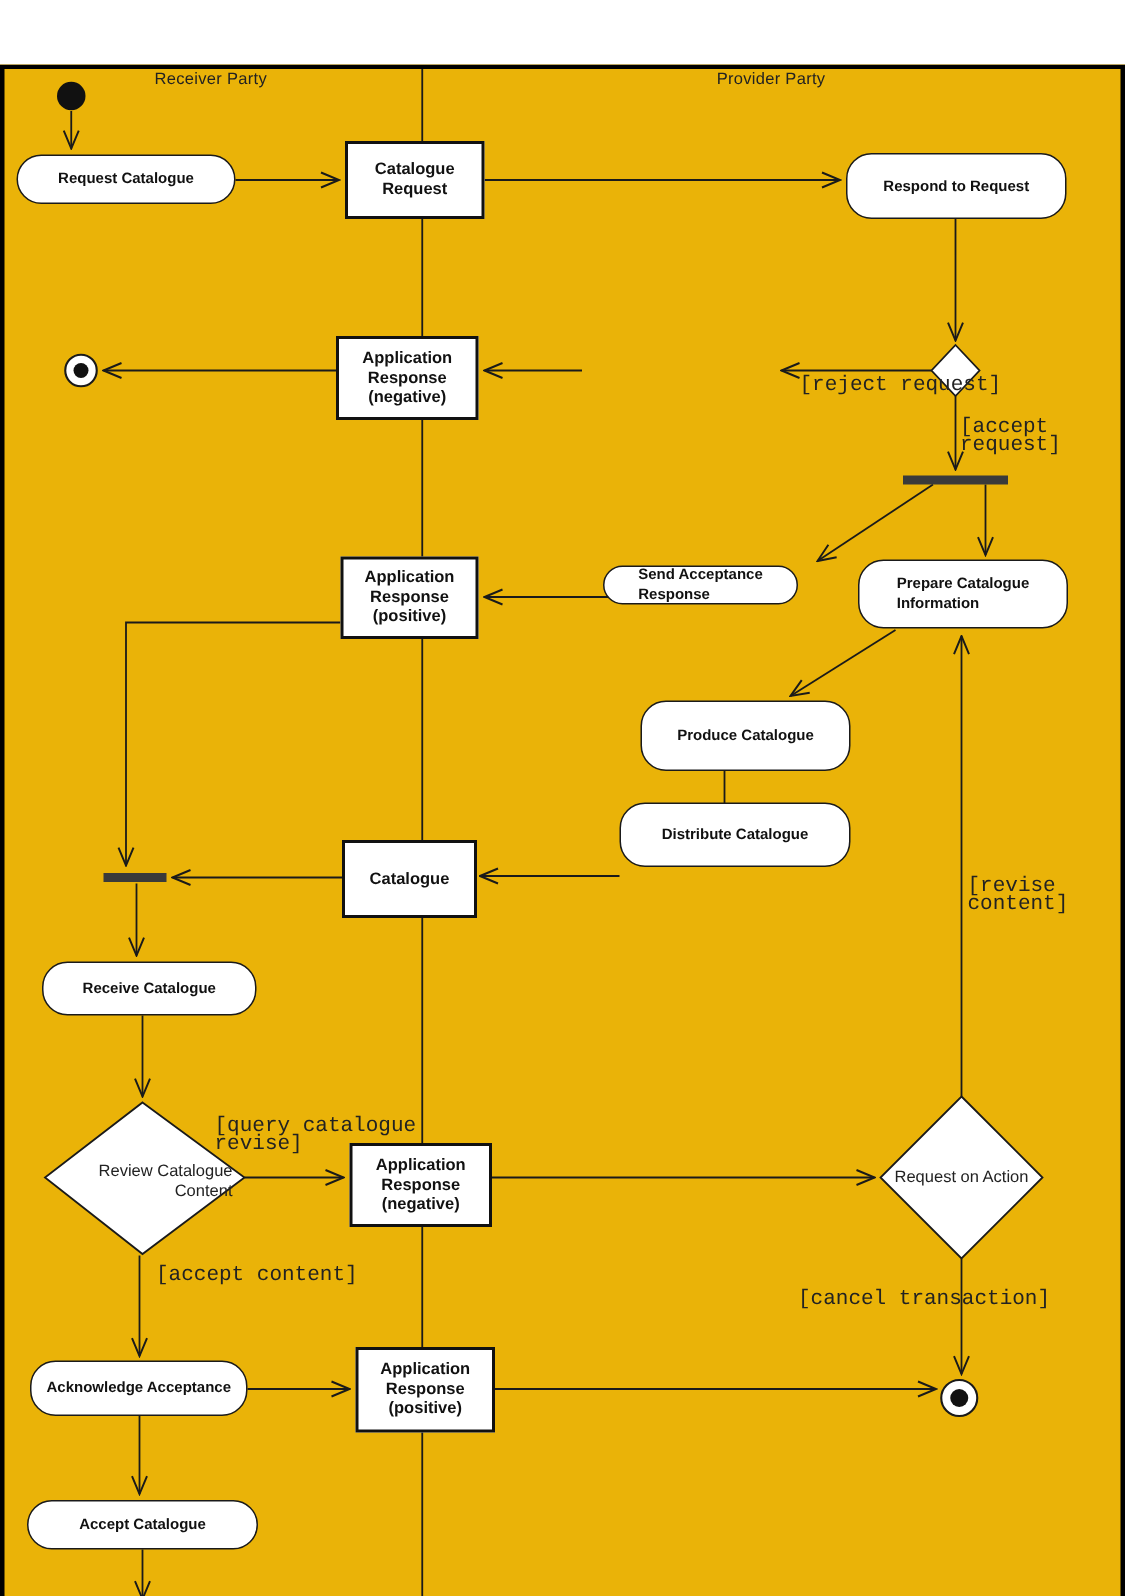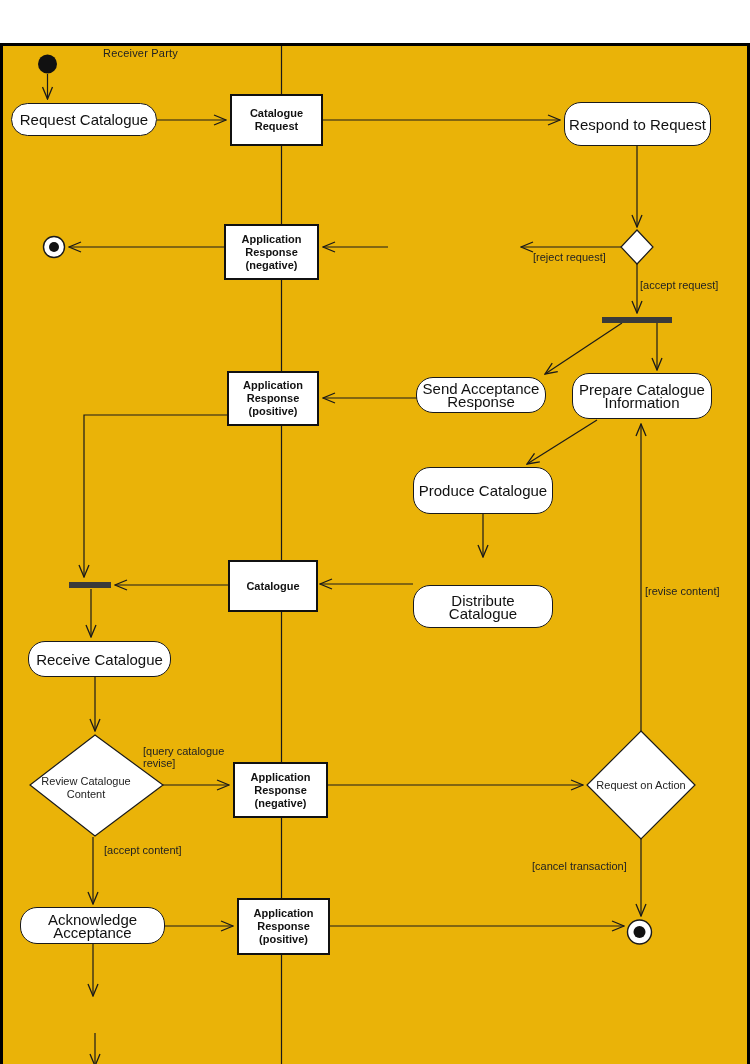--- a/index.html
+++ b/index.html
@@ -14,37 +14,37 @@
   }
   .edges { position:absolute; left:0; top:0; z-index:1; }
   .lane-label {
     position:absolute; top:4px; font-size:11px; color:#222;
     text-align:center; z-index:3; letter-spacing:.2px;
   }
   .activity {
     position:absolute; z-index:2; box-sizing:border-box;
     background:#fff; border:1.5px solid #1a1a1a; border-radius:17px;
     display:flex; align-items:center; justify-content:center;
-    font-size:15px; font-weight:normal; color:#111; text-align:center;
+    font-size:10px; font-weight:bold; color:#111; text-align:left;
     line-height:13px; white-space:pre-line; padding:0 4px;
   }
   .object {
     position:absolute; z-index:2; box-sizing:border-box;
     background:#fff; border:2.5px solid #111; border-radius:0;
     display:flex; align-items:center; justify-content:center;
     font-size:11px; font-weight:bold; color:#111;
     text-align:center; line-height:13px; white-space:pre-line;
   }
   .dlabel {
     position:absolute; z-index:3; font-size:11px; color:#222;
     line-height:13px; white-space:pre-line;
   }
   .guard {
-    position:absolute; z-index:3; font-size:11px; color:#222;
-    line-height:12px; white-space:pre-line;
+    position:absolute; z-index:3; font-size:14px; color:#222;
+    line-height:12px; white-space:pre-line;font-family:Liberation Mono, monospace;
   }
 </style>
 </head>
 <body>
 
 <div class="stage">
 
   <svg class="edges" width="750" height="1064" viewBox="0 0 750 1064">
     <defs>
       <marker id="arw" markerUnits="userSpaceOnUse" markerWidth="14" markerHeight="12" viewBox="0 0 14 12" refX="13" refY="6" orient="auto">
@@ -100,49 +100,51 @@
       <circle cx="639.5" cy="889" r="12" fill="#fff" stroke="#1a1a1a" stroke-width="1.4"></circle>
       <circle cx="639.5" cy="889" r="6" fill="#111"></circle>
     </g>
     <g>
       <circle cx="95" cy="1037" r="11" fill="#fff" stroke="#1a1a1a" stroke-width="1.4"></circle>
       <circle cx="95" cy="1037" r="5.5" fill="#111"></circle>
     </g>
   </svg>
 
   <div class="lane-label" style="left:0;width:281px">Receiver Party</div>
+  <div class="lane-label" style="left:281px;width:466px">Provider Party</div>
 
   <div class="activity" style="left:11px;top:60px;width:146px;height:33px">Request Catalogue</div>
   <div class="activity" style="left:564px;top:59px;width:147px;height:44px">Respond to Request</div>
-  <div class="activity" style="left:416px;top:334px;width:130px;height:36px">Send Acceptance
+  <div class="activity" style="left:402px;top:334px;width:130px;height:26px">Send Acceptance
 Response</div>
   <div class="activity" style="left:572px;top:330px;width:140px;height:46px">Prepare Catalogue
 Information</div>
-  <div class="activity" style="left:413px;top:424px;width:140px;height:47px">Produce Catalogue</div>
-  <div class="activity" style="left:413px;top:542px;width:140px;height:43px">Distribute Catalogue</div>
+  <div class="activity" style="left:427px;top:424px;width:140px;height:47px">Produce Catalogue</div>
+  <div class="activity" style="left:413px;top:492px;width:154px;height:43px">Distribute Catalogue</div>
   <div class="activity" style="left:20px;top:864px;width:145px;height:37px">Acknowledge Acceptance</div>
   <div class="activity" style="left:28px;top:598px;width:143px;height:36px">Receive Catalogue</div>
+  <div class="activity" style="left:18px;top:957px;width:154px;height:33px">Accept Catalogue</div>
 
   <div class="object" style="left:230px;top:51px;width:93px;height:52px">Catalogue
 Request</div>
   <div class="object" style="left:224px;top:181px;width:95px;height:56px">Application
 Response
 (negative)</div>
   <div class="object" style="left:227px;top:328px;width:92px;height:55px">Application
 Response
 (positive)</div>
   <div class="object" style="left:228px;top:517px;width:90px;height:52px">Catalogue</div>
   <div class="object" style="left:233px;top:719px;width:95px;height:56px">Application
 Response
 (negative)</div>
   <div class="object" style="left:237px;top:855px;width:93px;height:57px">Application
 Response
 (positive)</div>
 
-  <div class="dlabel" style="left:34px;top:732px;width:104px;text-align:center">Review Catalogue
+  <div class="dlabel" style="left:51px;top:732px;width:104px;text-align:right">Review Catalogue
 Content</div>
   <div class="dlabel" style="left:591px;top:736px;width:100px;text-align:center">Request on Action</div>
 
   <div class="guard" style="left:533px;top:208px">[reject request]</div>
   <div class="guard" style="left:640px;top:236px">[accept request]</div>
   <div class="guard" style="left:143px;top:702px">[query catalogue
 revise]</div>
   <div class="guard" style="left:104px;top:801px">[accept content]</div>
   <div class="guard" style="left:645px;top:542px">[revise content]</div>
   <div class="guard" style="left:532px;top:817px">[cancel transaction]</div>

